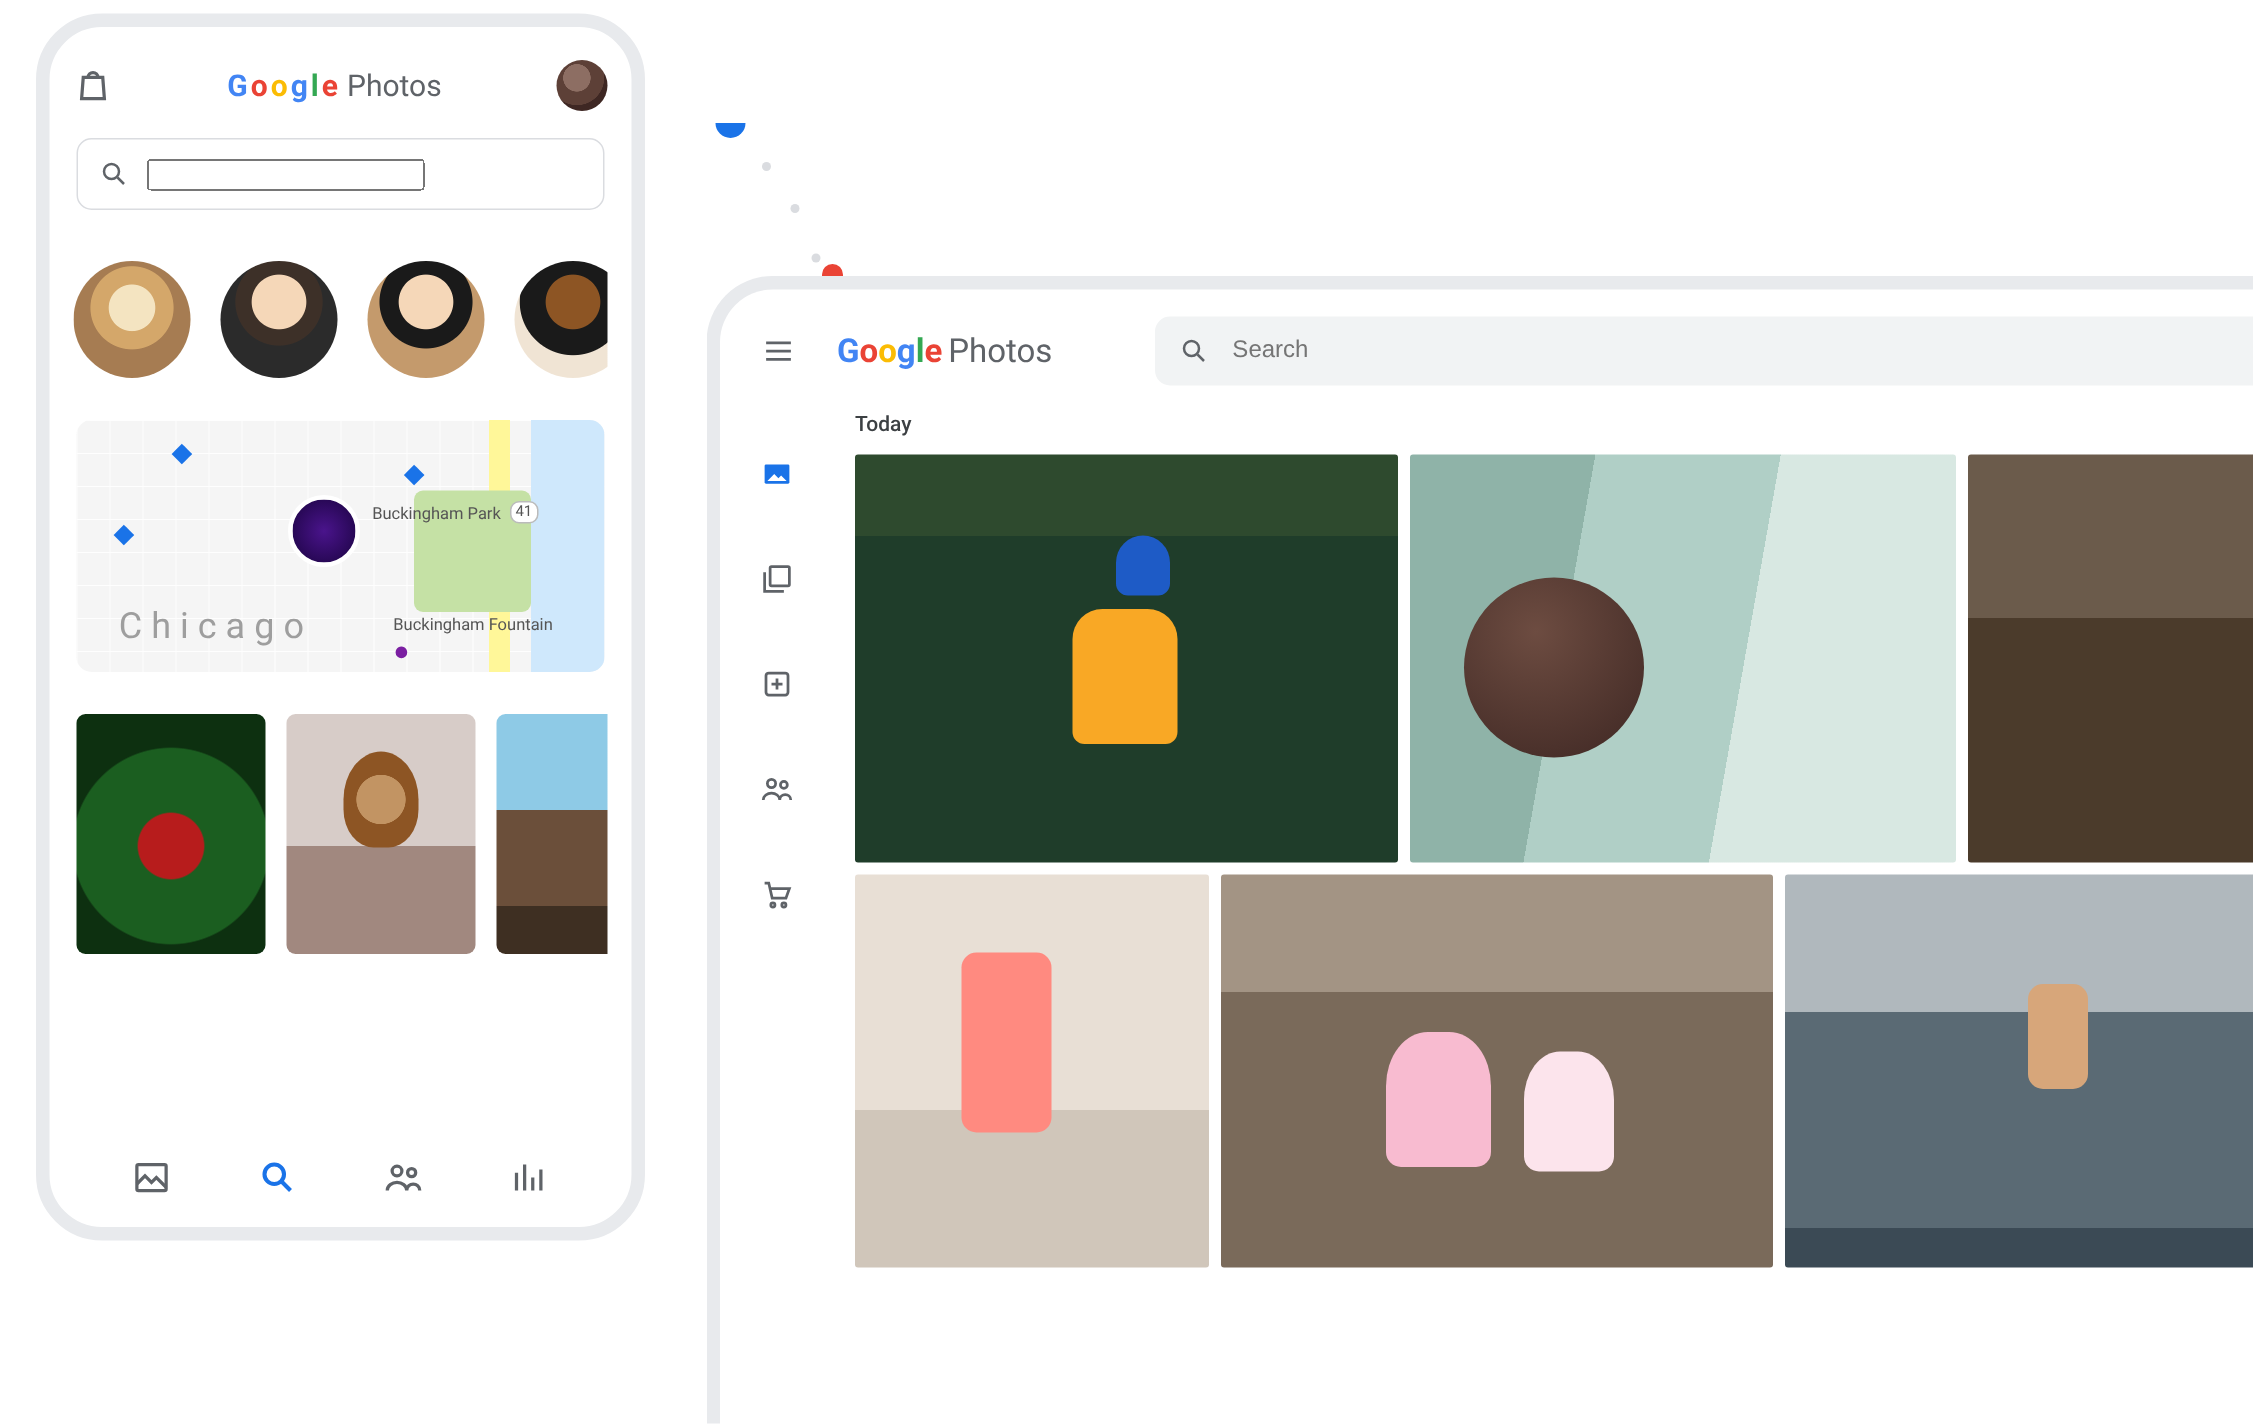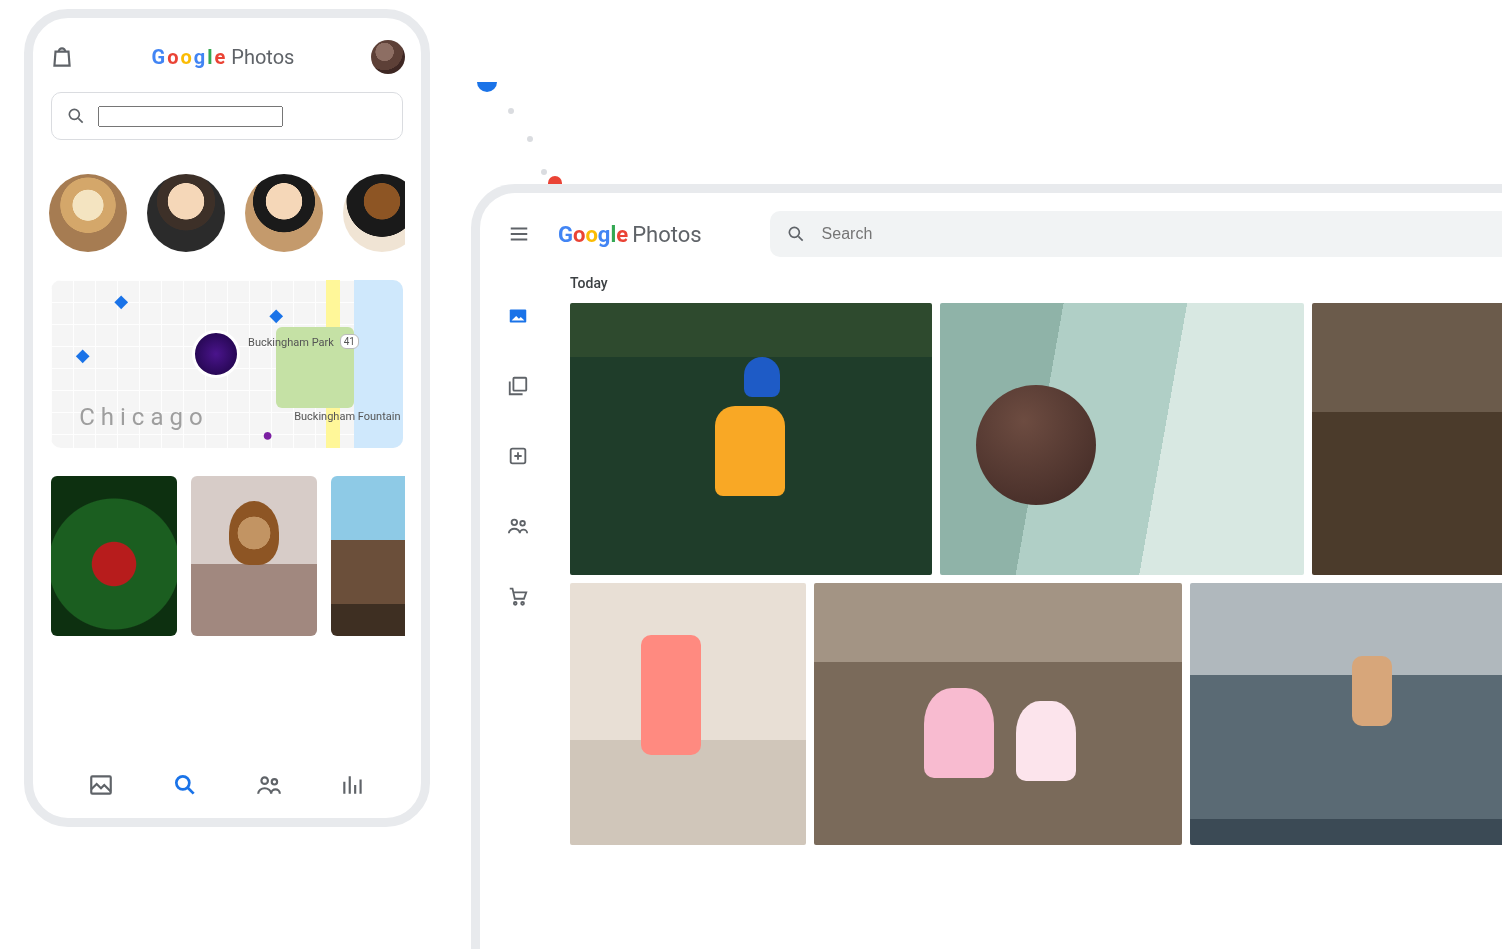--- a/index.html
+++ b/index.html
@@ -74,21 +74,21 @@
   .map-water{position:absolute;right:0;top:0;bottom:0;width:14%;background:#cfe8fc;}
   .map-green{position:absolute;right:14%;top:28%;width:22%;height:48%;background:#c5e1a5;border-radius:6px;}
   .map-dot{position:absolute;width:48px;height:48px;border-radius:50%;background:radial-gradient(circle,#4a148c,#1a0340);left:40%;top:30%;border:3px solid #fff;}
   .map-pin{position:absolute;font-size:18px;}
   .mp1{left:18%;top:6%;color:#1a73e8;}
   .mp2{left:7%;top:38%;color:#1a73e8;}
   .mp3{left:62%;top:14%;color:#1a73e8;}
   .mp4{left:60%;top:86%;color:#7b1fa2;}
   .mp5{left:82%;top:32%;color:#555;background:#fff;border:1px solid #bbb;border-radius:6px;font-size:10px;padding:1px 3px;}
   .map-label-mp{position:absolute;left:56%;top:34%;font-size:11px;color:#555;line-height:1.1;}
-  .map-label-bf{position:absolute;left:60%;top:78%;font-size:11px;color:#555;line-height:1.1;margin-left:32px;}
+  .map-label-bf{position:absolute;left:60%;top:78%;font-size:11px;color:#555;line-height:1.1;}
   .map-city{position:absolute;left:8%;bottom:10%;font-size:24px;letter-spacing:6px;color:#9e9e9e;}
   .thumbs{display:flex;gap:14px;padding:0 2px;overflow:hidden;}
   .thumb{width:126px;height:160px;border-radius:6px;flex:0 0 auto;}
   .t1{background:radial-gradient(circle at 50% 55%,#b71c1c 0 20%,#1b5e20 21% 60%,#0d3010 61% 100%);}
   .t2{background:linear-gradient(#d7ccc8 0 55%,#a1887f 55% 100%);}
   .t2::after{content:"";display:block;width:40%;height:40%;margin:20% auto 0;background:radial-gradient(circle,#c29463 0 40%,#8d5524 41% 100%);border-radius:50% 50% 40% 40%;}
   .t3{background:linear-gradient(#8ecae6 0 40%,#6b4f3a 40% 80%,#3e2f22 80% 100%);}
   .phone-tabs{
     margin-top:auto;display:flex;justify-content:space-around;align-items:center;
     padding:16px 10px 20px 10px;

